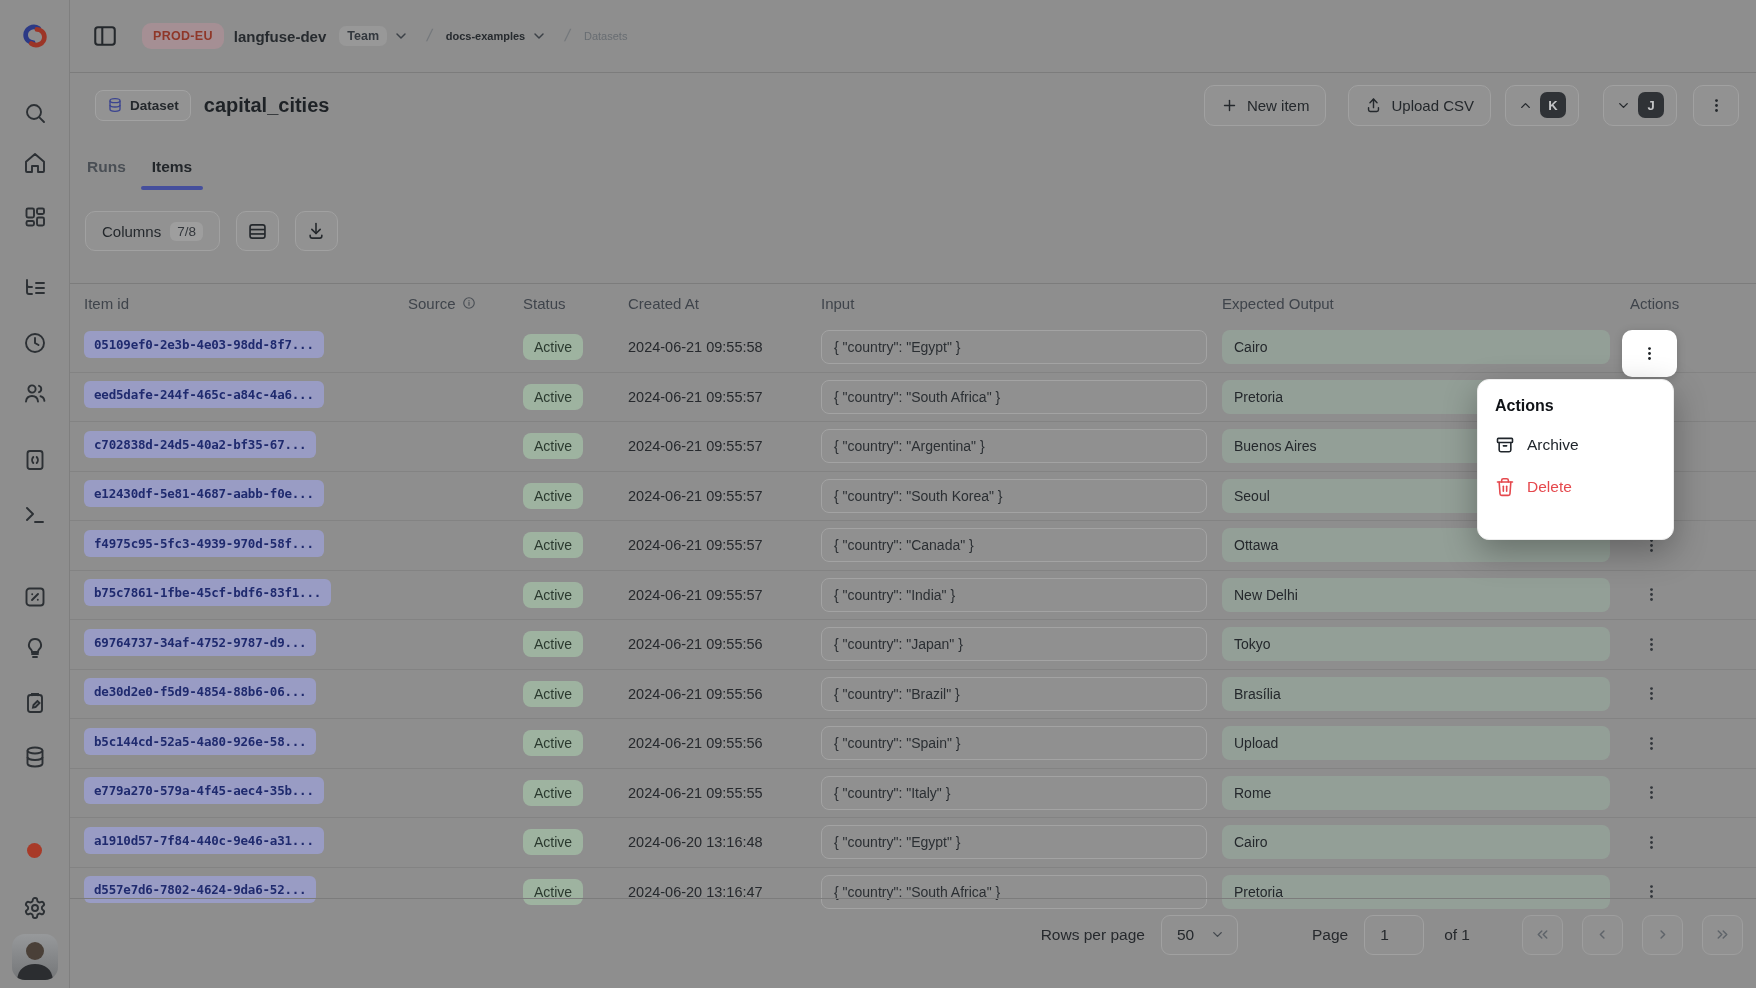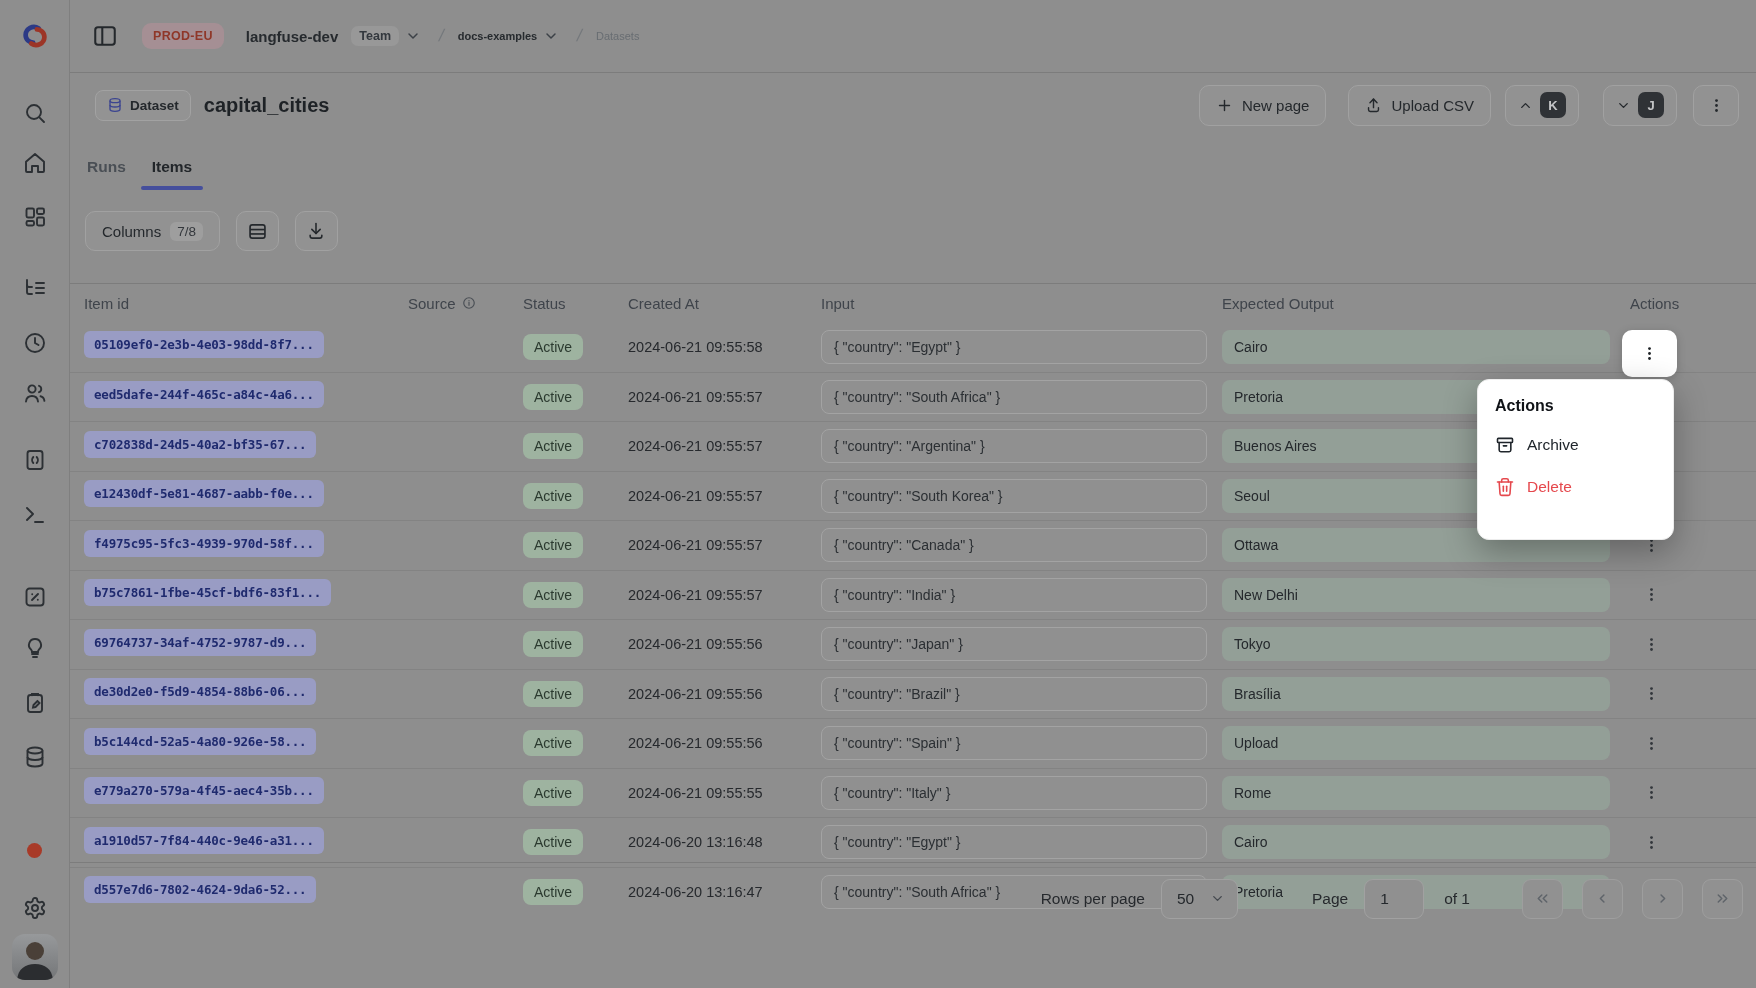--- a/index.html
+++ b/index.html
@@ -17,21 +17,21 @@
   .logo { position:absolute; left:20px; top:21px; width:30px; height:30px; }
   .red-dot { position:absolute; left:27px; top:843px; width:15px; height:15px; border-radius:50%; background:#a83a28; }
   .avatar-photo { position:absolute; left:12px; top:934px; width:46px; height:46px; border-radius:13px; overflow:hidden;
     background:linear-gradient(#97999b,#747678); }
 
   
   .topbar { position:absolute; left:70px; top:0; right:0; height:73px;
     border-bottom:1px solid #7c7c7c; display:flex; align-items:center; padding-left:22px; white-space:nowrap; }
   .tb-toggle { width:26px; height:26px; color:#24282c; background:none; border:none; margin-right:24px; }
   .env-badge { background:#a58f94; color:#8f3729; font-size:12.5px; font-weight:700; letter-spacing:.3px;
-    padding:6px 11px; border-radius:9px; margin-right:22px; }
+    padding:6px 11px; border-radius:9px; margin-right:10px; }
   .org-name { font-size:15px; font-weight:600; color:#262a2e; margin-right:13px; }
   .type-chip { background:#989898; color:#33383e; font-size:12.5px; font-weight:600; padding:3px 8px; border-radius:7px; }
   .chev { color:#3c4147; margin:0 4px 0 6px; }
   .crumb-sep { color:#74787c; font-size:17px; margin:0 14px; transform:skewX(-12deg); }
   .crumb { font-size:11px; font-weight:600; color:#262a2e; }
   .crumb.muted { color:#686d72; font-weight:500; }
 
   
   .page-header { position:absolute; left:95px; top:84px; right:17px; height:42px; display:flex; align-items:center; }
   .entity-chip { display:flex; align-items:center; gap:7px; height:31px; padding:0 11px;
@@ -77,21 +77,21 @@
     padding:5px 11px; border-radius:8px; }
   .created { font-size:14.5px; color:#26292d; white-space:nowrap; }
   .iocell { height:34px; display:flex; align-items:center; padding:0 12px; border-radius:8px;
     font-size:14px; color:#2b2f33; overflow:hidden; white-space:nowrap; }
   .iocell.input { width:386px; border:1px solid #a3a3a3; background:#909090; }
   .iocell.expected { width:388px; background:#939f97; color:#24282c; }
   .dots-btn { width:34px; height:34px; margin-left:4px; display:flex; align-items:center; justify-content:center;
     background:none; border:none; color:#33373c; }
 
   
-  .tfooter { position:absolute; left:70px; right:0; top:862px; height:72px; border-top:1px solid #7c7c7c;
+  .tfooter { position:absolute; left:70px; right:0; top:898px; height:72px; border-top:1px solid #7c7c7c;
     display:flex; align-items:center; justify-content:flex-end; padding-right:13px; white-space:nowrap; }
   .f-label { font-size:15.5px; font-weight:500; color:#26292d; }
   .select-box { margin-left:16px; width:77px; height:40px; border:1px solid #a1a1a1; background:#909090; border-radius:9px;
     display:flex; align-items:center; justify-content:space-between; padding:0 12px 0 15px; font-size:15.5px; color:#24282c; }
   .page-lbl { margin-left:74px; }
   .page-input { margin-left:16px; width:60px; height:40px; border:1px solid #a1a1a1; background:#909090; border-radius:9px;
     padding:0 0 0 15px; font-size:15.5px; color:#24282c; font-family:inherit; outline:none; }
   .of-lbl { margin-left:20px; }
   .pager { margin-left:52px; display:flex; gap:19px; }
   .pg-btn { width:41px; height:40px; display:flex; align-items:center; justify-content:center;
@@ -256,21 +256,21 @@
         </svg>
       <span>Dataset</span>
     </div>
     <span class="page-title">capital_cities</span>
     <div class="hdr-actions">
       <button class="btn">
         <svg width="17" height="17" viewBox="0 0 24 24" fill="none" stroke="currentColor" stroke-width="2" stroke-linecap="round">
             <path d="M12 5v14"></path>
             <path d="M5 12h14"></path>
           </svg>
-        <span>New page</span>
+        <span>New item</span>
       </button>
       <button class="btn" style="margin-left:22px">
         <svg width="17" height="17" viewBox="0 0 24 24" fill="none" stroke="currentColor" stroke-width="2" stroke-linecap="round" stroke-linejoin="round">
             <path d="M19 15v3a2.5 2.5 0 0 1-2.5 2.5h-9A2.5 2.5 0 0 1 5 18v-3"></path>
             <path d="m7 8 5-5 5 5"></path>
             <path d="M12 3v12"></path>
           </svg>
         <span>Upload CSV</span>
       </button>
       <button class="btn" style="margin-left:14px;padding:0 12px;gap:7px">

